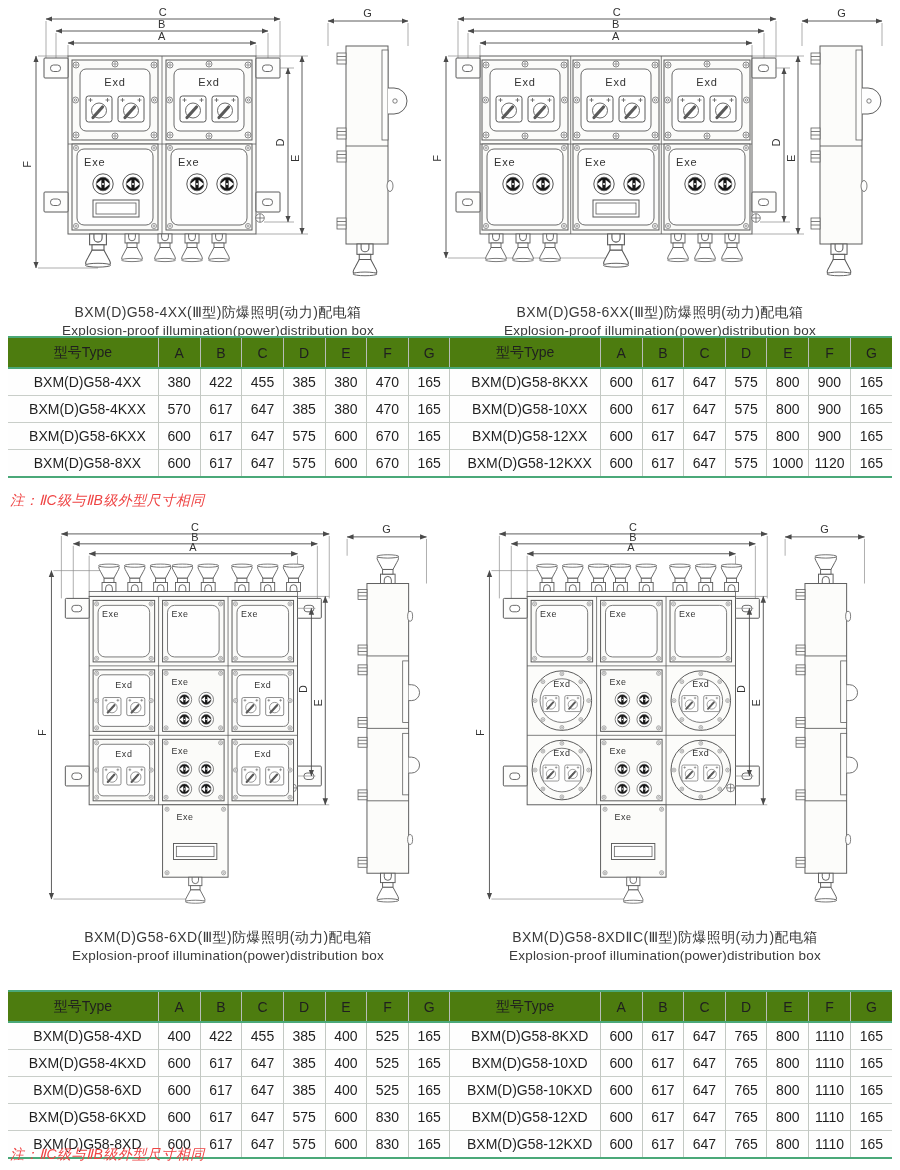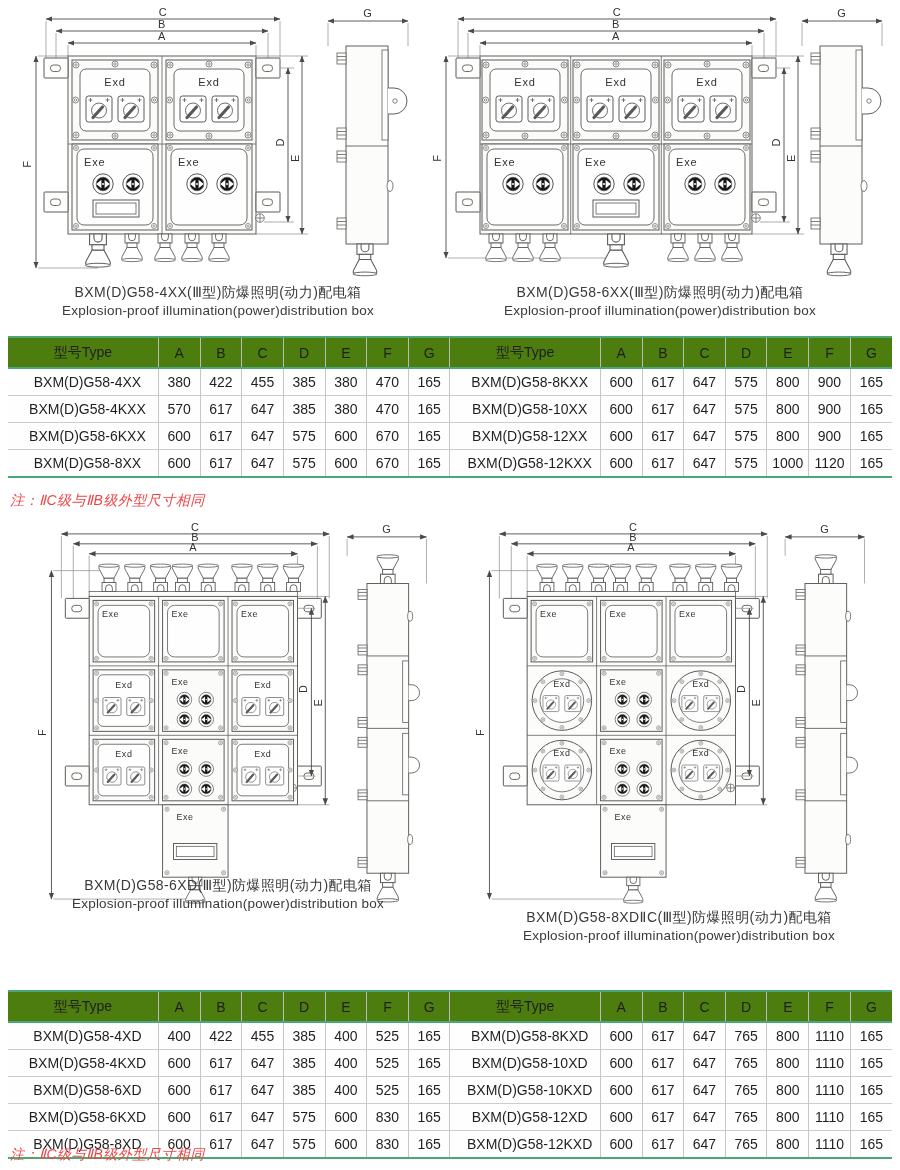--- a/index.html
+++ b/index.html
@@ -3,21 +3,21 @@
 <meta charset="utf-8">
 <style>
   html,body { margin:0; padding:0; }
   body {
     width:900px; height:1170px; position:relative; background:#ffffff;
     font-family:"Liberation Sans", sans-serif; color:#2b2b2b; overflow:hidden;
   }
   .abs { position:absolute; }
 
   
-  .caption { text-align:center; color:#3a3a3a; line-height:1.3; }
+  .caption { text-align:center; color:#3a3a3a; line-height:1.3;margin-top:20px; }
   .caption .zh { font-size:14px; letter-spacing:.4px; }
   .caption .en { font-size:13.5px; margin-top:1px; letter-spacing:.2px;text-align:center; }
 
   
   .note { font-size:14px; color:#ef4444; letter-spacing:.5px;font-style:italic; }
 
   
   .spec-table { width:884px; border-collapse:collapse; table-layout:fixed; }
   .spec-table th {
     background:#4d7c0f; font-weight:400; font-size:14px; height:27px;
@@ -563,25 +563,25 @@
 
     <path class="ext" d="M268 87 H286 M268 256 H286 M268 75 H300 M268 285 H300"></path>
     <line class="dim" x1="282" y1="87" x2="282" y2="256" marker-start="url(#mA)" marker-end="url(#mA)"></line>
     <text class="dlabel" transform="translate(278,168) rotate(-90)" text-anchor="middle">D</text>
     <line class="dim" x1="296" y1="75" x2="296" y2="285" marker-start="url(#mA)" marker-end="url(#mA)"></line>
     <text class="dlabel" transform="translate(293,182) rotate(-90)" text-anchor="middle">E</text>
   </g>
   <use href="#g-sideview-bot" transform="translate(308,0)"></use>
 </svg>
 
-<div class="abs caption" style="left:18px; top:876px; width:420px">
+<div class="abs caption" style="left:18px; top:908px; width:420px">
   <div class="zh">BXM(D)G58-6XD(Ⅲ型)防爆照明(动力)配电箱</div>
   <div class="en">Explosion-proof illumination(power)distribution box</div>
 </div>
-<div class="abs caption" style="left:464px; top:908px; width:430px">
+<div class="abs caption" style="left:450px; top:908px; width:430px">
   <div class="zh">BXM(D)G58-8XDⅡC(Ⅲ型)防爆照明(动力)配电箱</div>
   <div class="en">Explosion-proof illumination(power)distribution box</div>
 </div>
 
 <div class="abs" style="left:8px; top:990px">
   <table class="spec-table">
     <colgroup>
       <col class="c-type">
         <col class="c-num">
         <col class="c-num">

